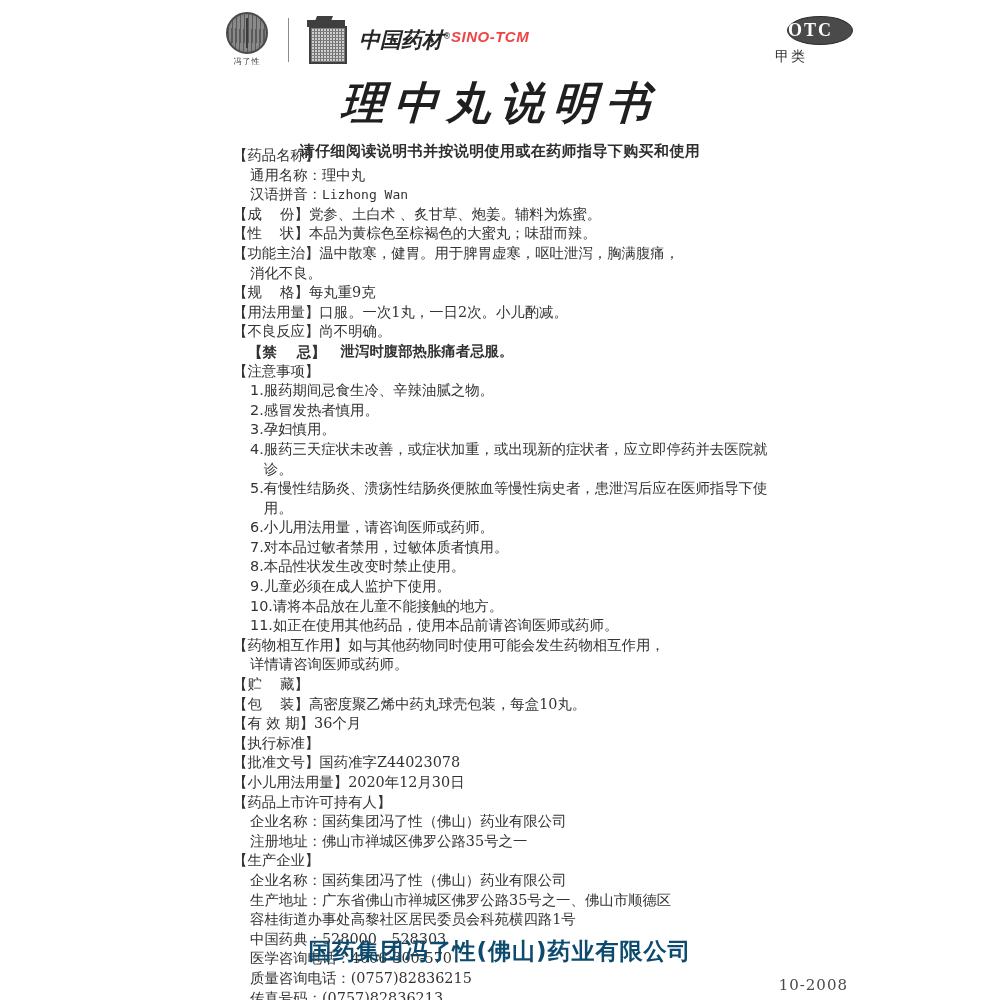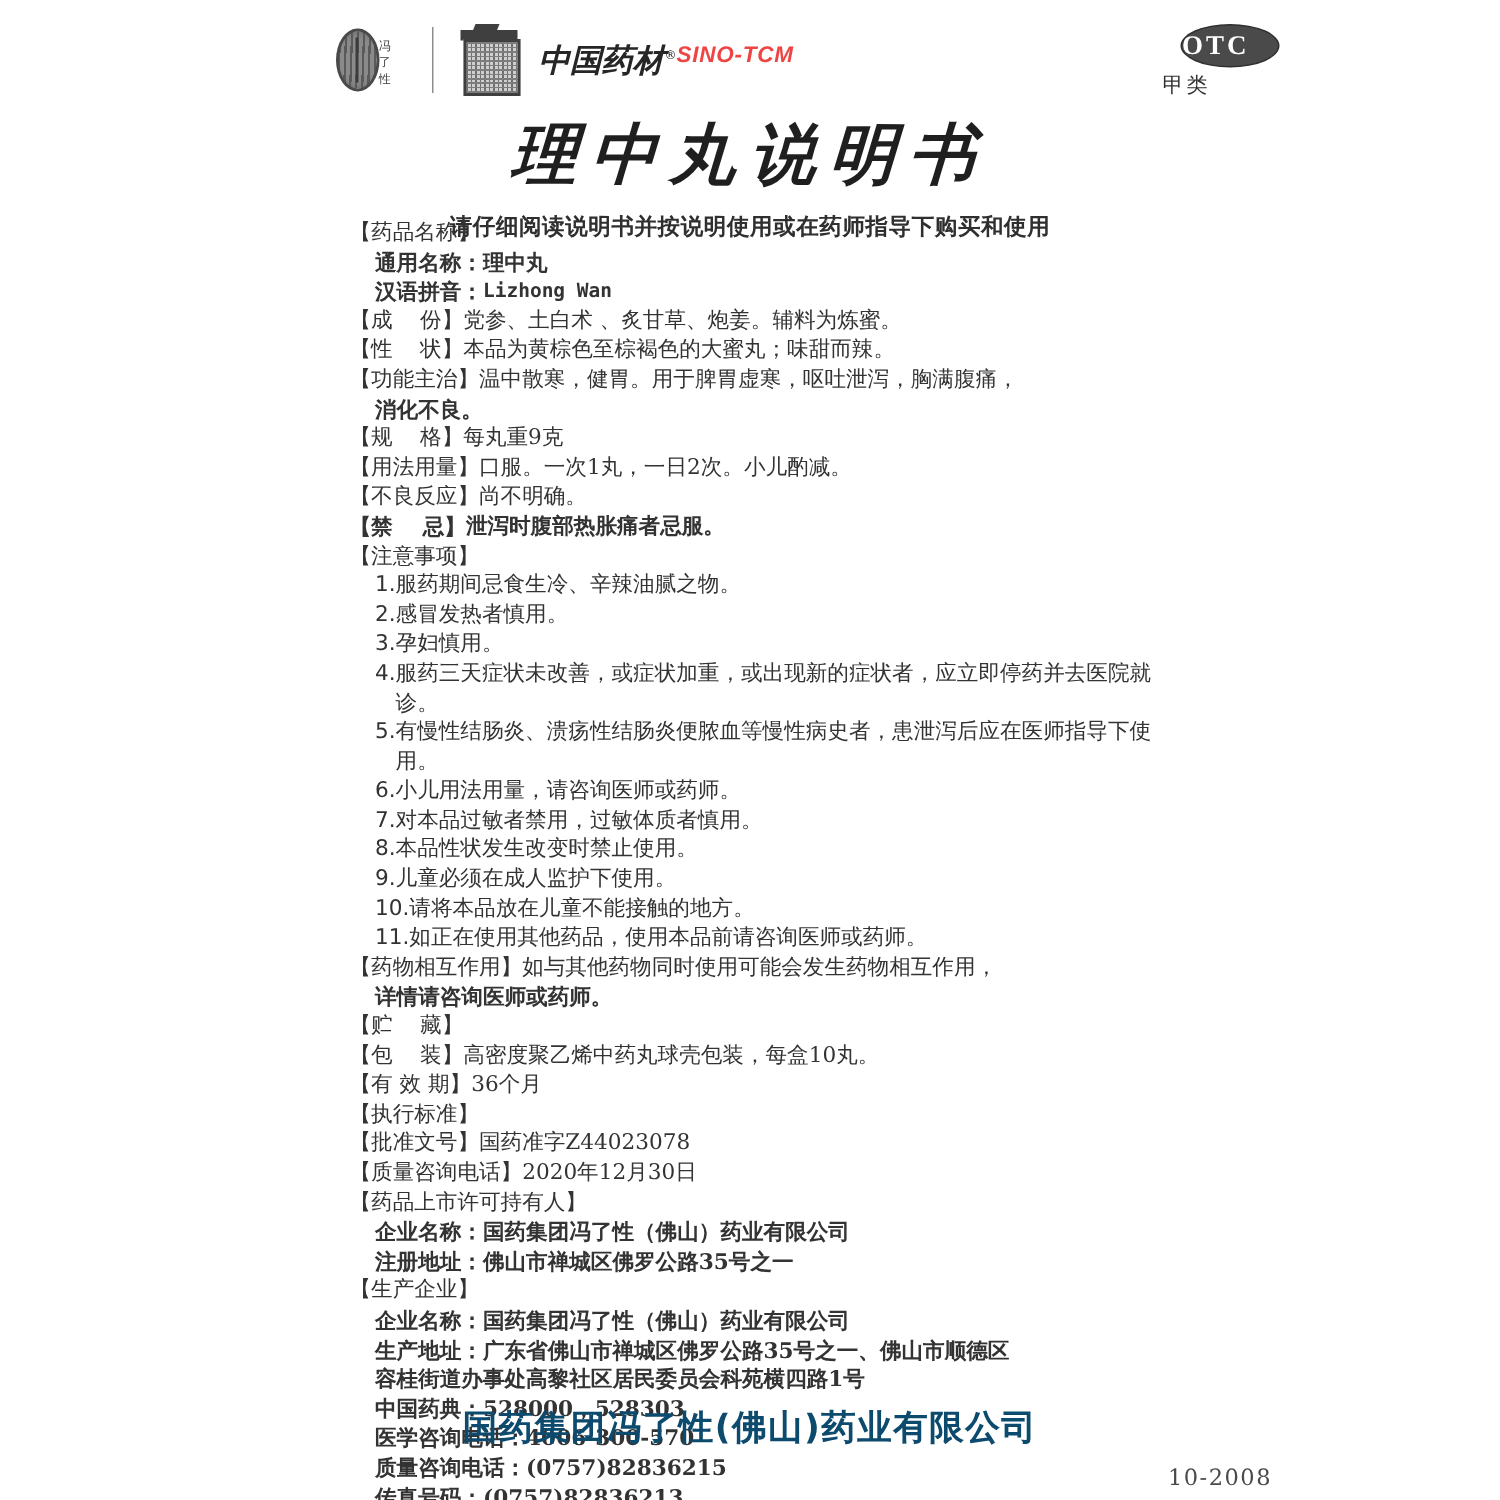--- a/index.html
+++ b/index.html
@@ -26,21 +26,21 @@
     left: 224px;
     top: 12px;
     display: flex;
     align-items: center;
     gap: 10px;
   }
   .seal-logo {
     width: 46px;
     height: 56px;
     display: flex;
-    flex-direction: row;
+    flex-direction: column;
     align-items: center;
     justify-content: flex-start;
   }
   .seal-circle {
     width: 38px;
     height: 38px;
     border-radius: 50%;
     border: 2px solid #4a4a4a;
     position: relative;
     background:
@@ -210,24 +210,24 @@
     white-space: pre;
     font-family: "DejaVu Serif", "Liberation Serif", serif;
     letter-spacing: 0px;
   }
   .val {
     flex: 1 1 auto;
     white-space: pre-wrap;
   }
   .serif { font-family: "DejaVu Serif", "Liberation Serif", serif; }
   .sans  { font-family: "DejaVu Sans", "Liberation Sans", sans-serif; }
-  .bold  { font-weight: bold; }
+  .bold  { font-weight: bold; margin-left: 15px; }
   .mono  { font-family: "DejaVu Sans Mono", "Liberation Mono", monospace; font-size: 13px; }
   .blockline { white-space: pre-wrap; }
-  .indent1 { padding-left: 17px; font-weight: bold; }
+  .indent1 { padding-left: 17px; }
   .num-item {
     display: flex;
     padding-left: 17px;
   }
   .num-item .n {
     flex: 0 0 auto;
     white-space: pre;
   }
   .num-item .t {
     flex: 1 1 auto;
@@ -414,21 +414,21 @@
   <div class="row">
     <span class="lbl">【执行标准】</span>
   </div>
 
   <div class="row">
     <span class="lbl">【批准文号】</span>
     <span class="val serif">国药准字Z44023078</span>
   </div>
 
   <div class="row">
-    <span class="lbl">【质量咨询电话】</span>
+    <span class="lbl">【小儿用法用量】</span>
     <span class="val serif">2020年12月30日</span>
   </div>
 
   <div class="blockline serif">【药品上市许可持有人】</div>
 
   <div class="row indent1">
     <span class="lbl">企业名称：</span>
     <span class="val serif">国药集团冯了性（佛山）药业有限公司</span>
   </div>
   <div class="row indent1">

